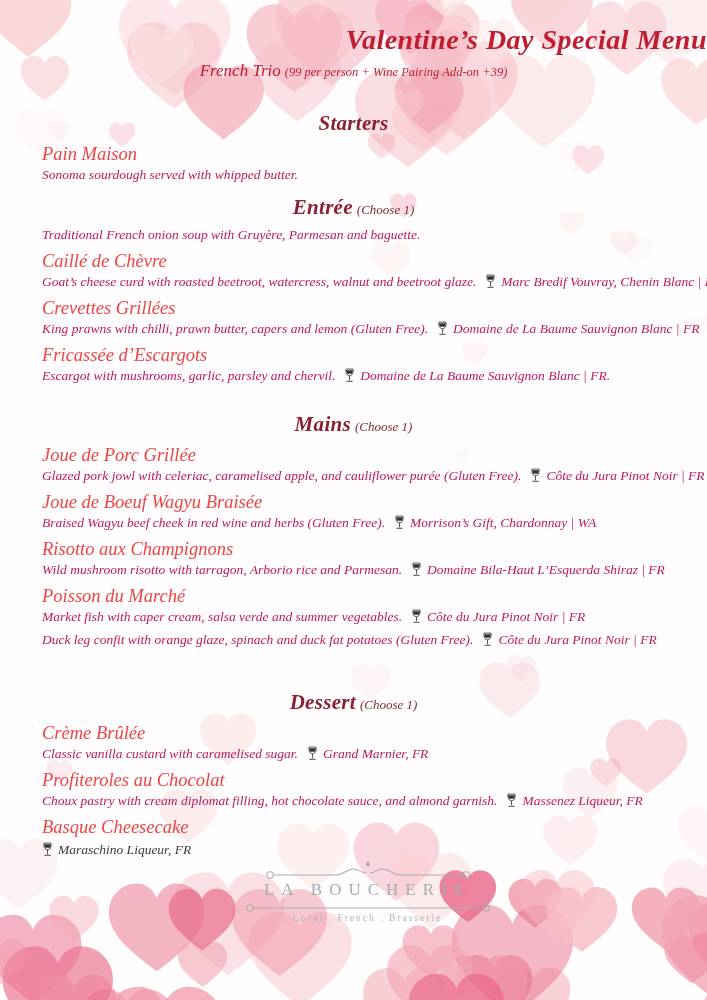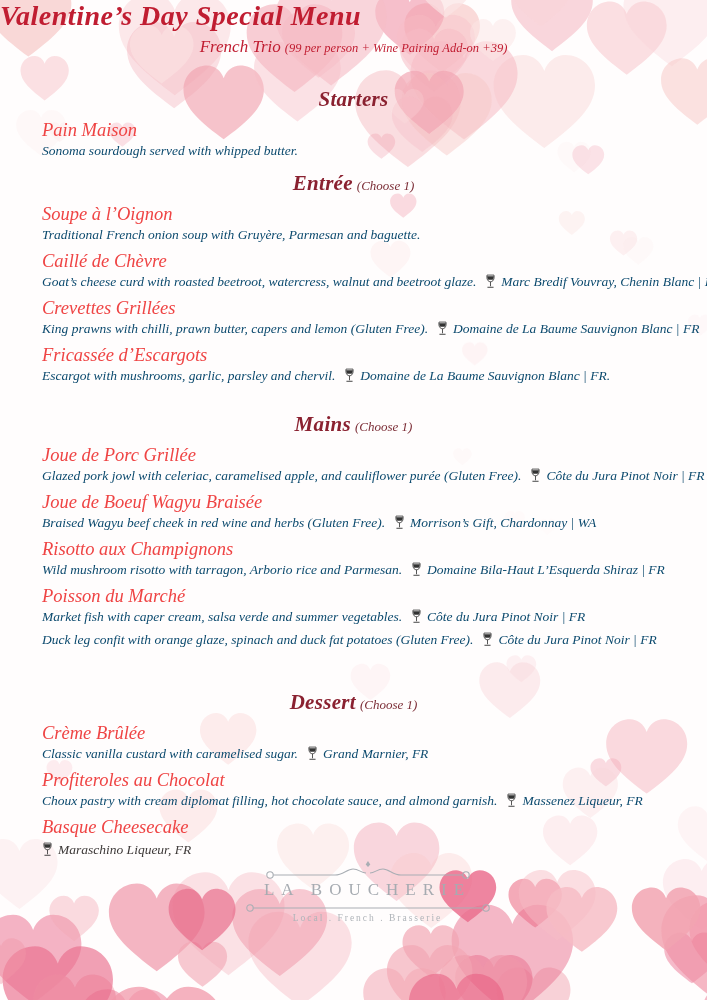--- a/index.html
+++ b/index.html
@@ -1,38 +1,38 @@
 <!DOCTYPE html>
 <html><head>
 <meta charset="utf-8">
 <style>
   html,body{margin:0;padding:0;width:707px;height:1000px;overflow:hidden;background:#fffdfd;}
   body{font-family:"Liberation Serif","DejaVu Serif",serif;position:relative;}
   #hearts{position:absolute;inset:0;z-index:0;}
   .menu{position:absolute;top:0;left:0;right:0;z-index:1;}
 
-  .title{text-align:left;font-style:italic;font-weight:bold;
+  .title{margin-top:24px;text-align:right;font-style:italic;font-weight:bold;
          font-size:28px;letter-spacing:.5px;color:#c01d31;}
   .subtitle{margin-top:5px;text-align:center;font-style:italic;font-weight:normal;color:#c01d31;}
   .subtitle .main{font-size:17px;}
   .subtitle .note{font-size:12.5px;}
 
   .section-heading{text-align:center;font-style:italic;color:#8a2130;}
   .section-heading .heading-text{font-size:21px;font-weight:bold;letter-spacing:.3px;}
   .section-heading .choose{font-size:13px;font-weight:normal;color:#7c2e37;}
   .sec-starters .section-heading{margin-top:30px;}
   .sec-entree  .section-heading{margin-top:12px;}
   .sec-mains   .section-heading{margin-top:28px;}
   .sec-dessert .section-heading{margin-top:42px;}
 
   .item{margin:7px 0 0 42px;}
   .section .item:first-of-type{margin-top:3px;}
   .item-name{font-style:italic;font-size:18.5px;line-height:23px;color:#ef4444;}
   .item-desc{margin-top:1px;font-style:italic;font-size:13.5px;line-height:16px;
-             color:#0c4a6e;white-space:nowrap;}
+             color:#be185d;white-space:nowrap;}
   .wine-pair{white-space:nowrap;}
   .glass{width:11px;height:15px;margin:0 5px 0 9px;vertical-align:-3px;}
   .wine-line{margin:3px 0 0 42px;font-style:italic;font-size:13.5px;color:#3d3938;}
   .wine-line .glass{margin-left:0;}
 
   .logo{margin-top:2px;text-align:center;color:#a6abb1;padding-left:28px;}
   .logo-flourish{display:block;margin:0 auto;}
   .brand{font-size:17px;letter-spacing:7px;color:#a6abb1;margin-top:-2px;}
   .logo-rule{display:block;margin:2px auto 0;}
   .tagline{font-size:9.5px;letter-spacing:2px;color:#afb4b9;margin-top:-1px;}
@@ -158,21 +158,20 @@
       </div>
     </div>
   </div>
 
   <div class="section sec-entree">
     <div class="section-heading">
       <span class="heading-text">Entrée</span>
       <span class="choose">(Choose 1)</span>
     </div>
     <div class="item">
-      <div class="item-name">Soupe à l’Oignon</div>
       <div class="item-desc">
         <span>Traditional French onion soup with Gruyère, Parmesan and baguette.</span>
       </div>
     </div>
     <div class="item">
       <div class="item-name">Caillé de Chèvre</div>
       <div class="item-desc">
         <span>Goat’s cheese curd with roasted beetroot, watercress, walnut and beetroot glaze.</span><span class="wine-pair"><svg class="glass" viewBox="0 0 12 16">
               <path d="M2.2,1 L9.8,1 C9.8,1 10.6,5.2 8.6,7.2 C7.9,7.9 7,8.3 6,8.3 C5,8.3 4.1,7.9 3.4,7.2 C1.4,5.2 2.2,1 2.2,1 Z" fill="none" stroke="#333" stroke-width="0.9"></path>
               <path d="M2.3,2.3 L9.7,2.3 C9.6,3.9 9.1,5.2 8.4,6 L3.6,6 C2.9,5.2 2.4,3.9 2.3,2.3 Z" fill="#333"></path>

